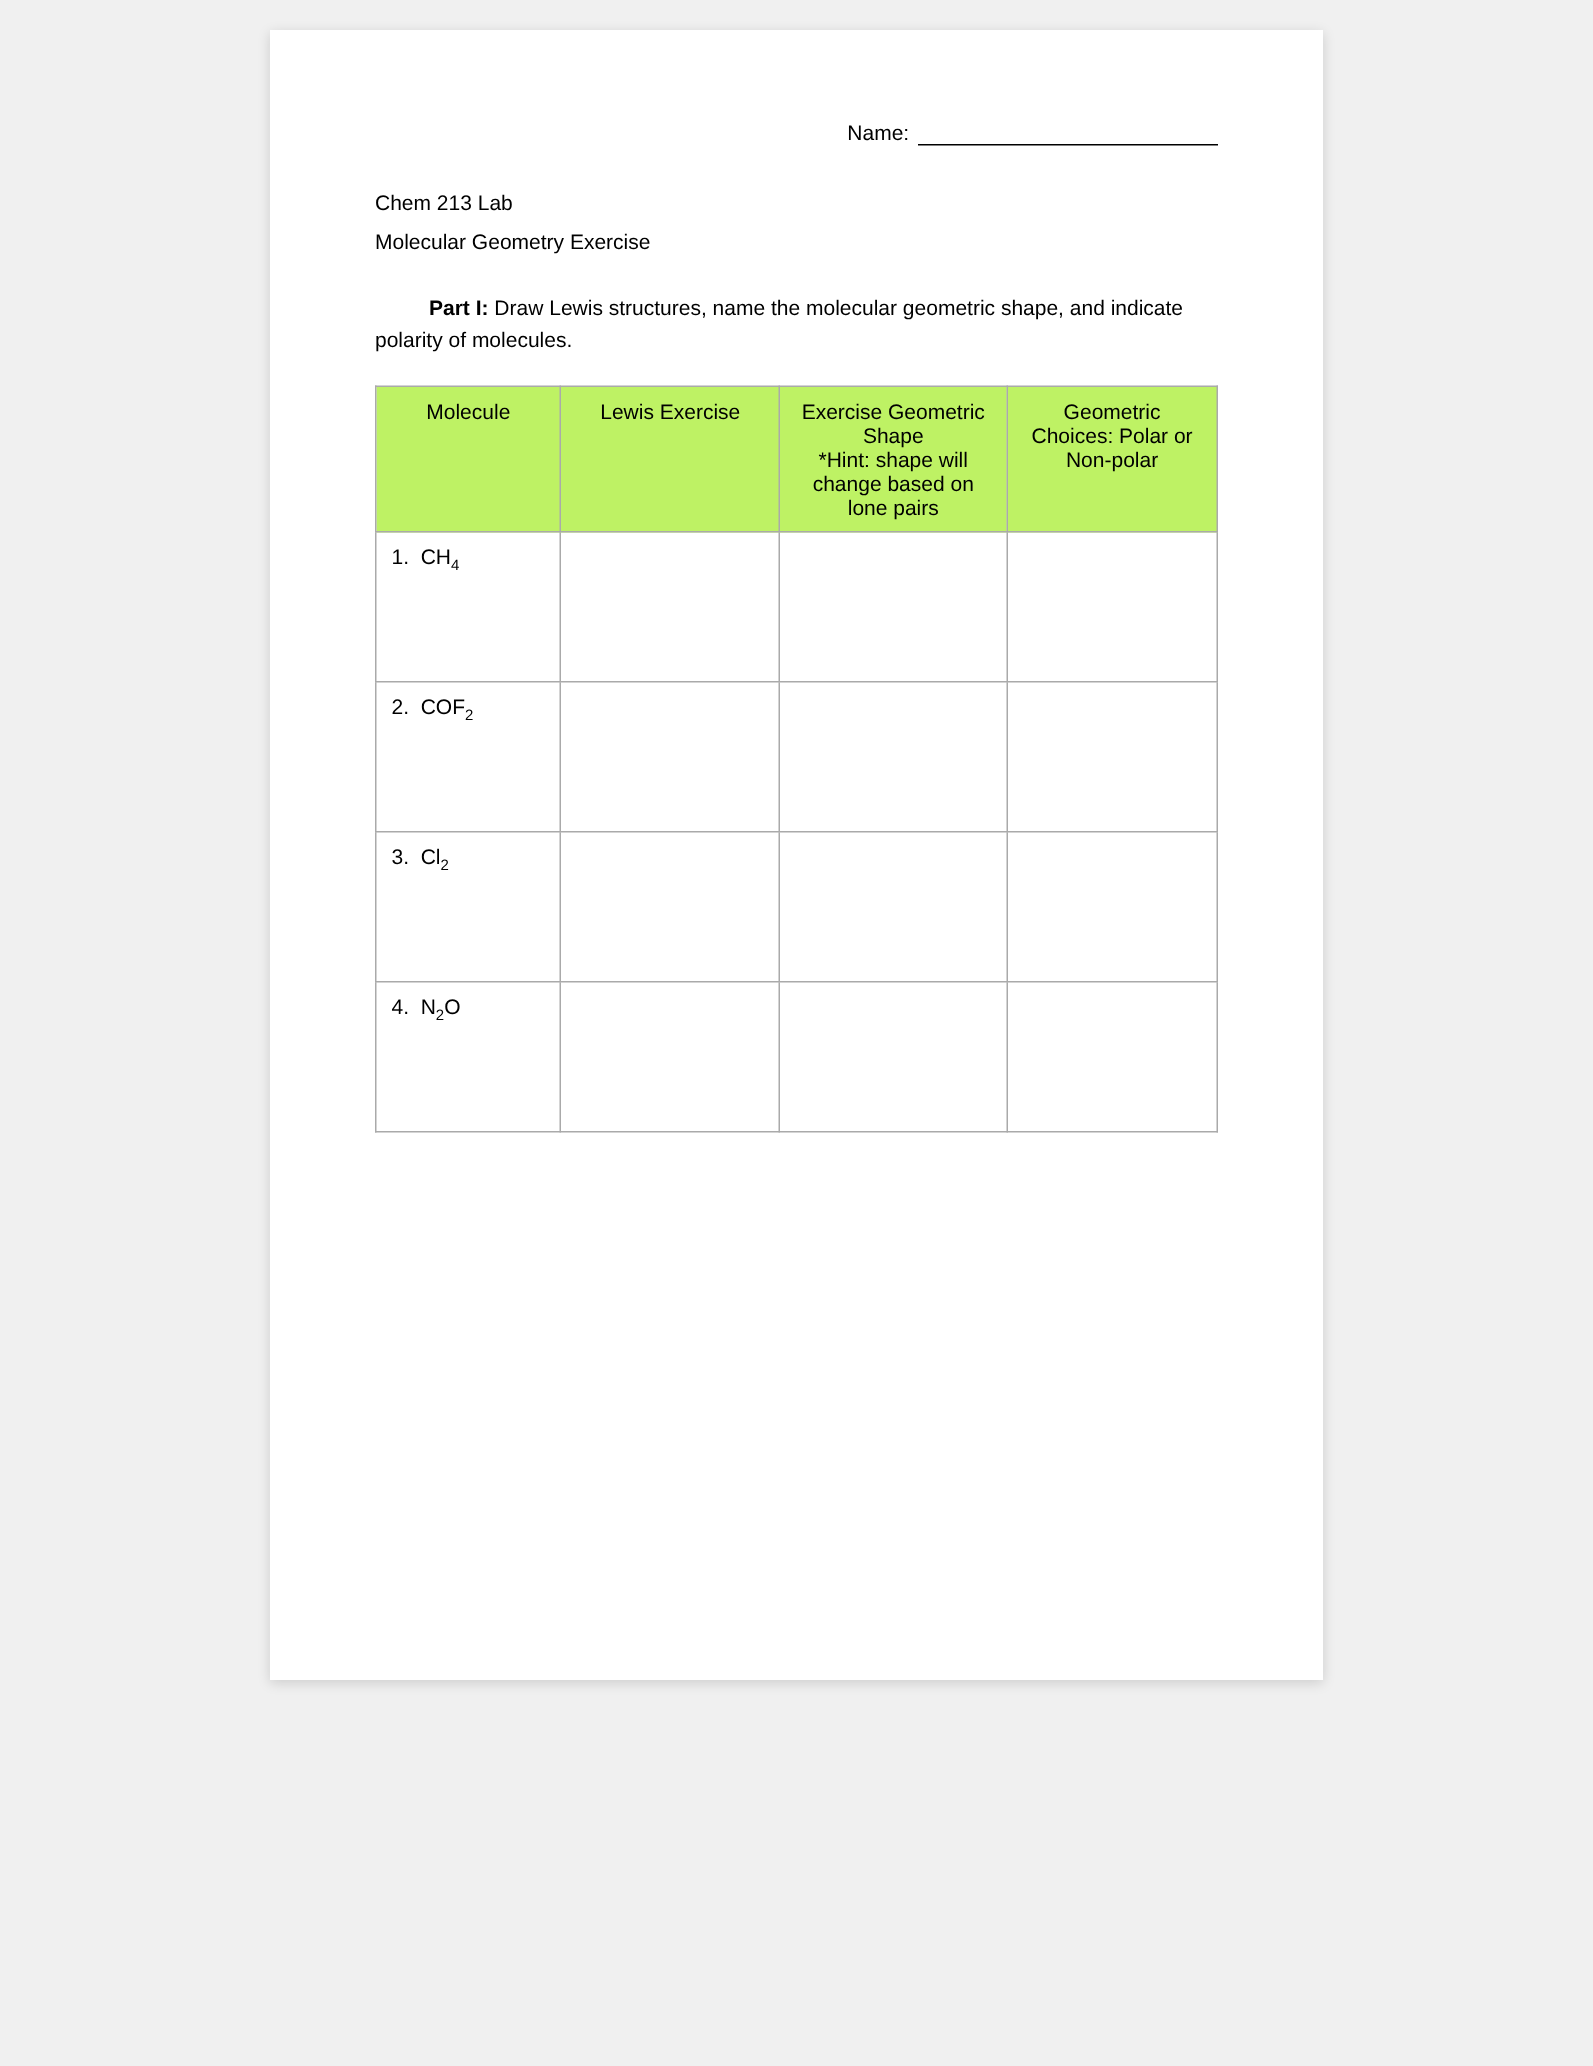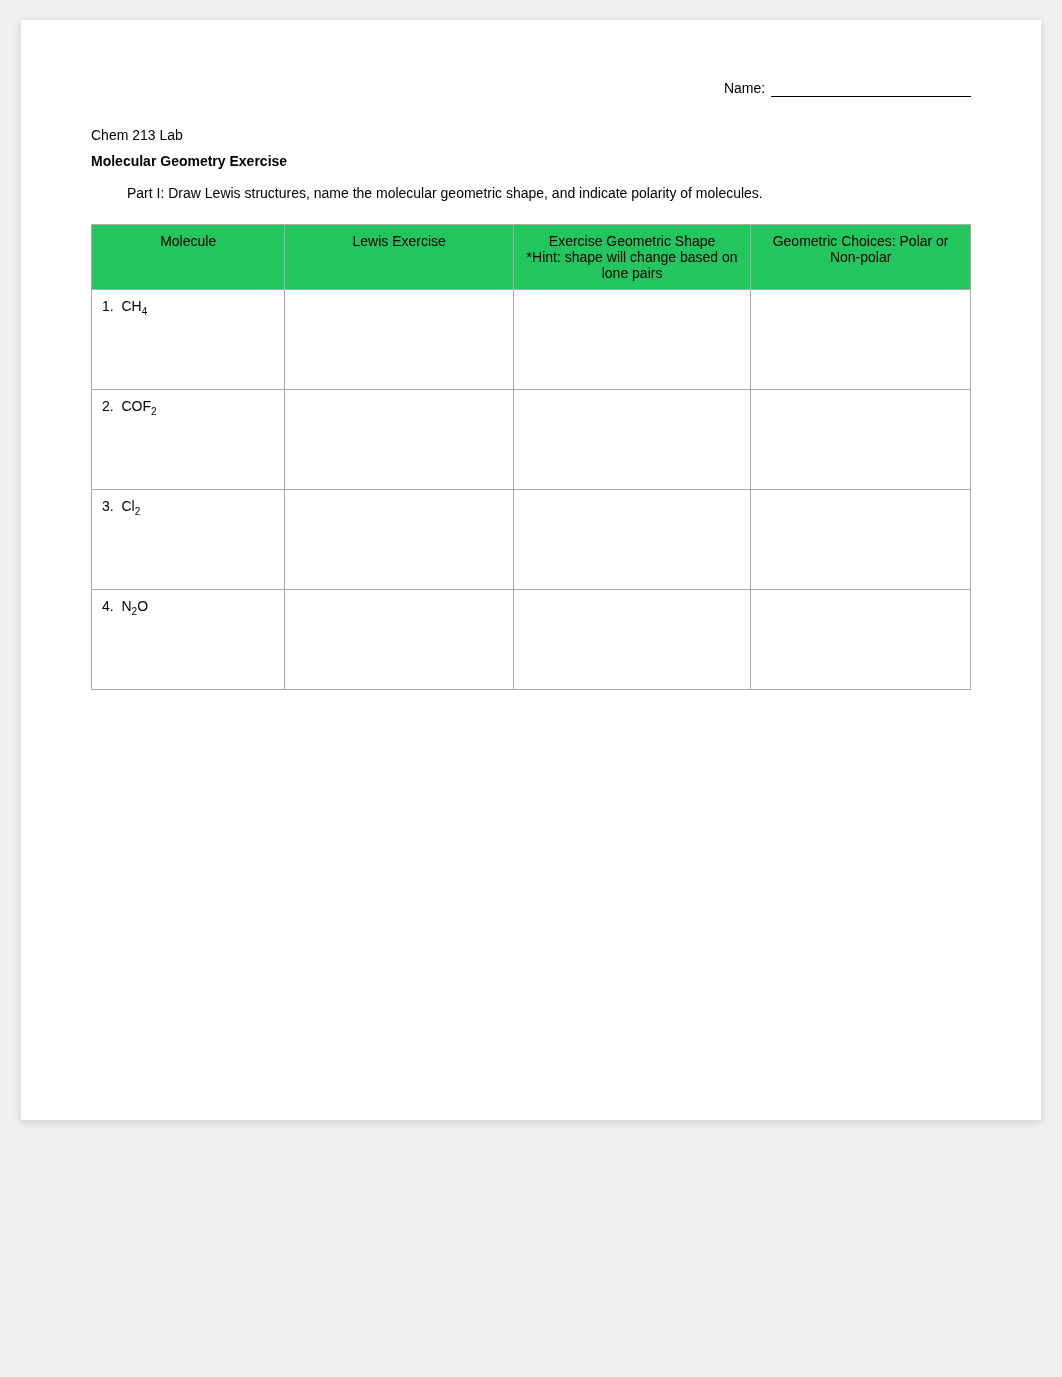--- a/index.html
+++ b/index.html
@@ -11,21 +11,21 @@
     body {
       background: #f0f0f0;
       display: flex;
       justify-content: center;
       padding: 20px;
       font-family: Arial, sans-serif;
     }
 
     .page {
       background: #fff;
-      width: 1020px;
+      width: 702px;
       min-height: 1100px;
       padding: 60px 70px;
       box-shadow: 0 2px 8px rgba(0,0,0,0.15);
     }
 
     .name-line {
       text-align: right;
       font-size: 14px;
       margin-bottom: 30px;
     }
@@ -41,50 +41,49 @@
       margin-left: 2px;
     }
 
     .course-title {
       font-size: 14px;
       margin-bottom: 10px;
     }
 
     .exercise-title {
       font-size: 14px;
-      margin-bottom: 14px;
-      font-weight: bold;
+      margin-bottom: 26px;
     }
 
     .part-instructions {
       font-size: 14px;
       margin-bottom: 20px;
       line-height: 1.5;
     }
 
     .part-instructions strong {
-      font-weight: normal;
+      font-weight: bold;
       padding-left: 36px;
     }
 
     table {
       width: 100%;
       border-collapse: collapse;
       font-size: 14px;
     }
 
     th, td {
       border: 1px solid #aaa;
       padding: 8px 10px;
       vertical-align: top;
     }
 
     th {
       font-weight: normal;
-      background: #22c55e;
+      background: #bef264;
     }
 
     .col-molecule {
       width: 22%;
     }
 
     .col-lewis {
       width: 26%;
     }
 

